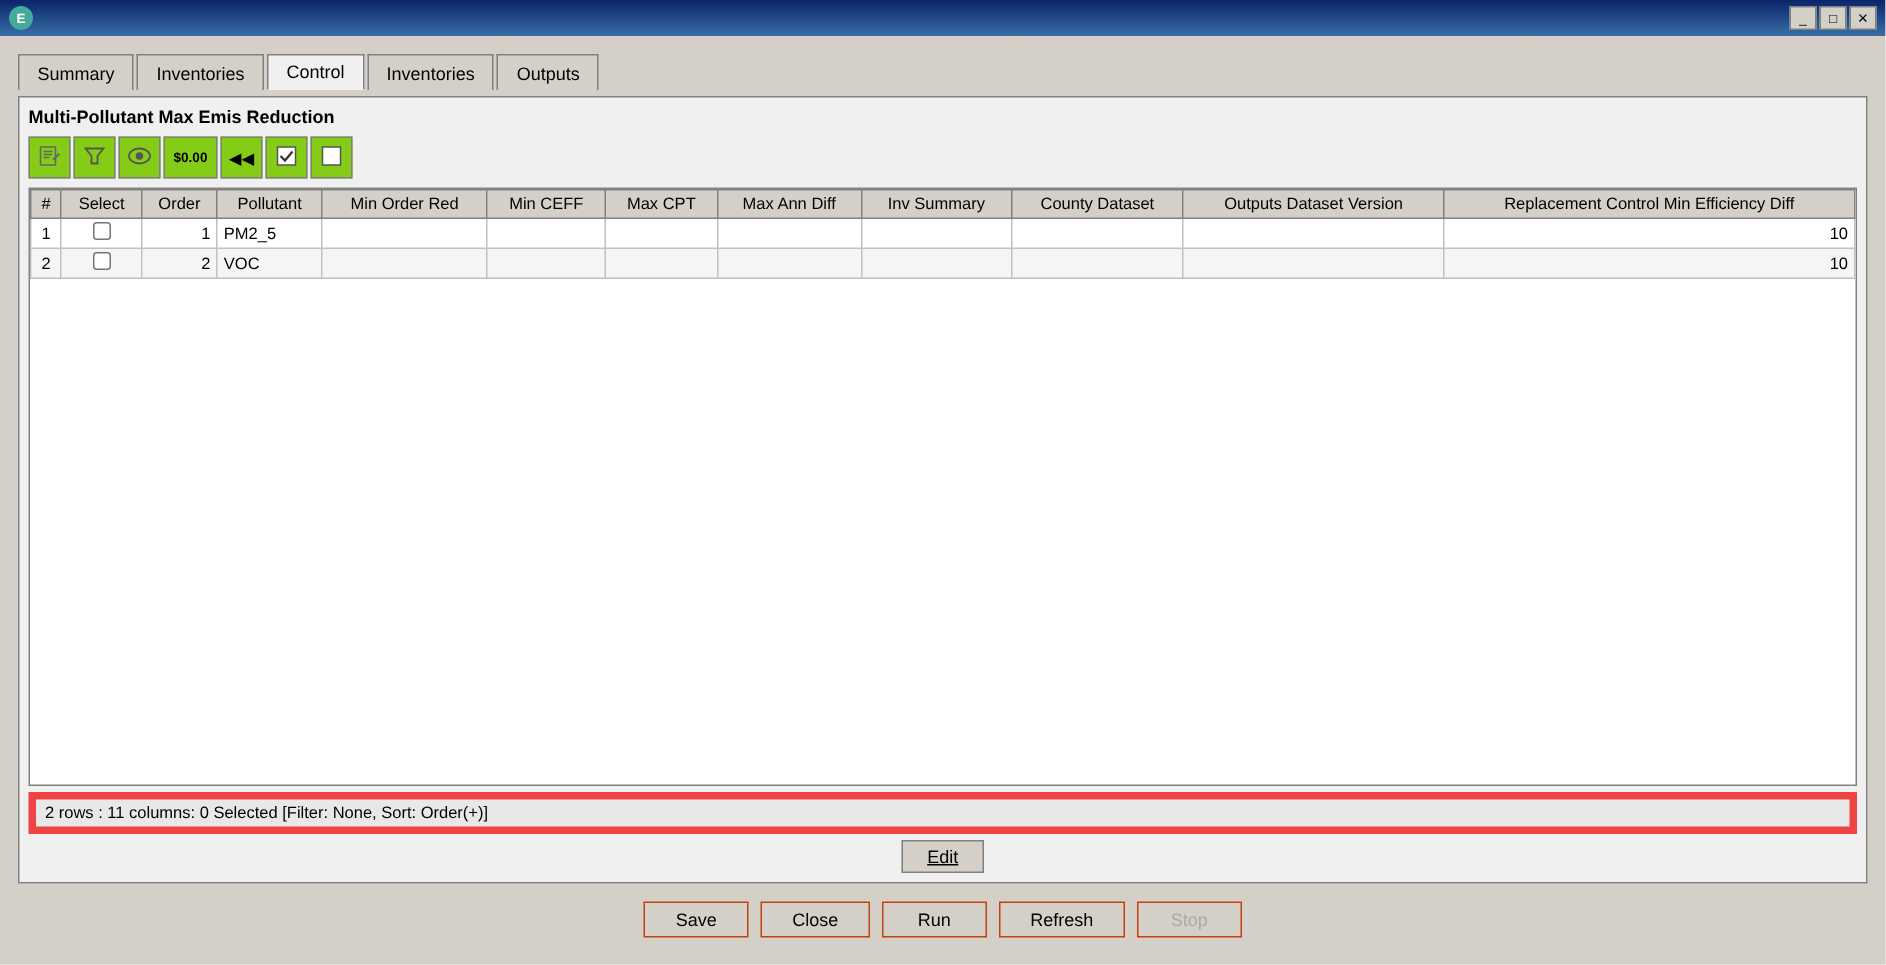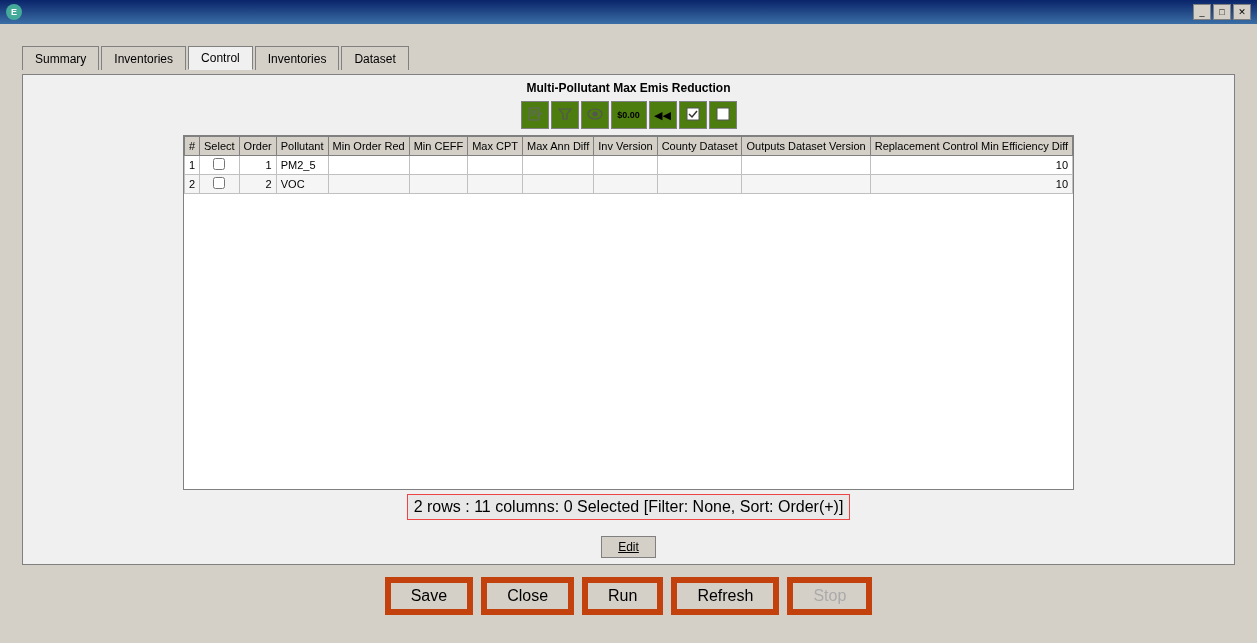--- a/index.html
+++ b/index.html
@@ -48,21 +48,21 @@
       border: 1px solid #808080;
       font-size: 9px;
       display: flex;
       align-items: center;
       justify-content: center;
       cursor: pointer;
       color: #000;
     }
     .main-content {
       background: #d4d0c8;
-      padding: 22px;
+      padding: 12px;
       height: calc(643px - 24px);
       display: flex;
       flex-direction: column;
     }
     .tabs-bar {
       display: flex;
       gap: 2px;
       margin-bottom: 4px;
       align-items: flex-end;
     }
@@ -86,38 +86,37 @@
     .tab:not(.active) {
       background: #d4d0c8;
     }
     .panel {
       background: #f0f0f0;
       border: 1px solid #808080;
       flex: 1;
       display: flex;
       flex-direction: column;
       padding: 6px;
-      align-items: center;
     }
     .panel-title {
       font-size: 12px;
       font-weight: bold;
       margin-bottom: 6px;
       color: #000;
     }
     .toolbar {
       display: flex;
       gap: 2px;
       margin-bottom: 6px;
       align-items: center;
     }
     .toolbar-btn {
       width: 28px;
       height: 28px;
-      background: #4d7c0f;
+      background: #84cc16;
       border: 1px solid #808080;
       cursor: pointer;
       display: flex;
       align-items: center;
       justify-content: center;
       font-size: 11px;
     }
     .table-container {
       flex: 1;
       border: 1px solid #808080;
@@ -145,26 +144,26 @@
       padding: 2px 4px;
       white-space: nowrap;
     }
     table td:first-child, table td:nth-child(2) {
       text-align: center;
     }
     .status-bar {
       margin-top: 4px;
       padding: 3px 6px;
       background: #e8e8e8;
-      border: 1px solid #ef4444;
-      font-size: 16px;
+      border: 5px solid #ef4444;
+      font-size: 11px;
       color: #000;
     }
     .edit-row {
-      margin-top: 16px;
+      margin-top: 4px;
       display: flex;
       justify-content: center;
       text-decoration: underline;
     }
     .edit-btn {
       padding: 3px 16px;
       background: #d4d0c8;
       border: 1px solid #808080;
       cursor: pointer;
       font-size: 12px;
@@ -172,23 +171,23 @@
     .bottom-bar {
       margin-top: 6px;
       display: flex;
       justify-content: center;
       gap: 8px;
       padding: 6px 0;
     }
     .bottom-btn {
       padding: 4px 20px;
       background: #d4d0c8;
-      border: 6px solid #c2410c;
-      cursor: pointer;
-      font-size: 16px;
+      border: 1px solid #c2410c;
+      cursor: pointer;
+      font-size: 12px;
       min-width: 70px;
     }
     .bottom-btn:disabled {
       color: #aaa;
       cursor: default;
     }
     input[type="checkbox"] {
       width: 12px;
       height: 12px;
       cursor: pointer;
@@ -217,21 +216,21 @@
     <div class="tab">
       <span>Inventories</span>
     </div>
     <div class="tab active">
       <span>Control</span>
     </div>
     <div class="tab">
       <span>Inventories</span>
     </div>
     <div class="tab">
-      <span>Dataset</span>
+      <span>Outputs</span>
     </div>
   </div>
 
   <div class="panel">
     <div class="panel-title">Multi-Pollutant Max Emis Reduction</div>
 
     <div class="toolbar">
       <button class="toolbar-btn">
         <span>
           <svg width="16" height="16" viewBox="0 0 16 16">
@@ -286,21 +285,21 @@
         <thead>
           <tr>
             <th>#</th>
             <th>Select</th>
             <th>Order</th>
             <th>Pollutant</th>
             <th>Min Order Red</th>
             <th>Min CEFF</th>
             <th>Max CPT</th>
             <th>Max Ann Diff</th>
-            <th>Inv Version</th>
+            <th>Inv Summary</th>
             <th>County Dataset</th>
             <th>Outputs Dataset Version</th>
             <th>Replacement Control Min Efficiency Diff</th>
           </tr>
         </thead>
         <tbody id="table-body">
 
         <tr style="background: rgb(255, 255, 255);">
               <td style="text-align: center;">1</td>
               <td><input type="checkbox" style=""></td>

